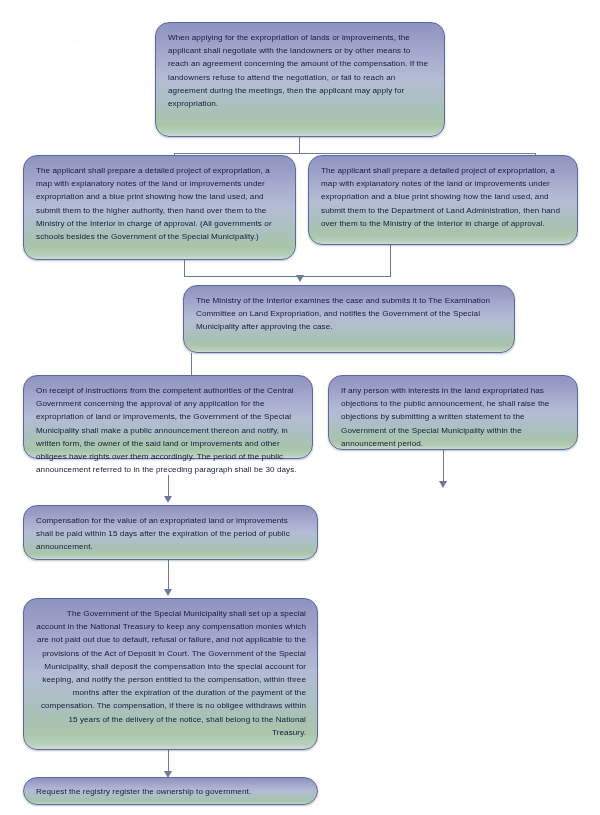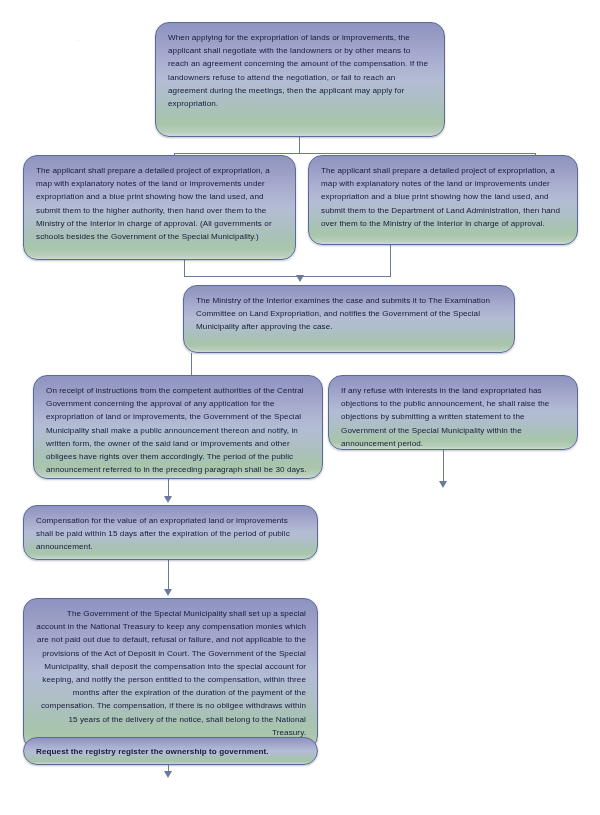--- a/index.html
+++ b/index.html
@@ -113,26 +113,26 @@
   <div class="conn h" style="left:184px; top:276px; width:207px;"></div>
   <div class="conn v" style="left:300px; top:276px; height:5px;"></div>
   <div class="arrowhead" style="left:296px; top:275px;"></div>
 
   <div class="node" style="left:163px; top:285px; width:332px; height:68px;margin-left:20px;">
     <p>The Ministry of the Interior examines the case and submits it to The Examination Committee on Land Expropriation, and notifies the Government of the Special Municipality after approving the case.</p>
   </div>
 
   <div class="conn v" style="left:191px; top:353px; height:22px;"></div>
 
-  <div class="node" style="left:33px; top:375px; width:290px; height:104px;">
+  <div class="node" style="left:23px; top:375px; width:290px; height:84px;">
     <p>On receipt of instructions from the competent authorities of the Central Government concerning the approval of any application for the expropriation of land or improvements, the Government of the Special Municipality shall make a public announcement thereon and notify, in written form, the owner of the said land or improvements and other obligees have rights over them accordingly. The period of the public announcement referred to in the preceding paragraph shall be 30 days.</p>
   </div>
 
   <div class="node" style="left:328px; top:375px; width:250px; height:75px;">
-    <p>If any refuse with interests in the land expropriated has objections to the public announcement, he shall raise the objections by submitting a written statement to the Government of the Special Municipality within the announcement period.</p>
+    <p>If any person with interests in the land expropriated has objections to the public announcement, he shall raise the objections by submitting a written statement to the Government of the Special Municipality within the announcement period.</p>
   </div>
 
   <div class="conn v" style="left:168px; top:475px; height:24px;"></div>
   <div class="arrowhead" style="left:164px; top:496px;"></div>
 
   <div class="conn v" style="left:443px; top:450px; height:34px;"></div>
   <div class="arrowhead" style="left:439px; top:481px;"></div>
 
   <div class="node" style="left:23px; top:505px; width:295px; height:55px;">
     <p>Compensation for the value of an expropriated land or improvements shall be paid within 15 days after the expiration of the period of public announcement.</p>
@@ -142,19 +142,19 @@
   <div class="conn v" style="left:168px; top:560px; height:32px;"></div>
   <div class="arrowhead" style="left:164px; top:589px;"></div>
 
   <div class="node" style="left:23px; top:598px; width:295px; height:152px;text-align:right;">
     <p>The Government of the Special Municipality shall set up a special account in the National Treasury to keep any compensation monies which are not paid out due to default, refusal or failure, and not applicable to the provisions of the Act of Deposit in Court. The Government of the Special Municipality, shall deposit the compensation into the special account for keeping, and notify the person entitled to the compensation, within three months after the expiration of the duration of the payment of the compensation. The compensation, if there is no obligee withdraws within 15 years of the delivery of the notice, shall belong to the National Treasury.</p>
   </div>
 
   <div class="conn v" style="left:168px; top:750px; height:24px;"></div>
   <div class="arrowhead" style="left:164px; top:771px;"></div>
 
-  <div class="node" style="left:23px; top:737px; width:295px; height:28px; padding-top:7px;font-weight:bold;">
+  <div class="node" style="left:23px; top:777px; width:295px; height:28px; padding-top:7px;">
     <p>Request the registry register the ownership to government.</p>
   </div>
 
 </div>
 
 <div id="scan-noise"></div>
 
 </body></html>

